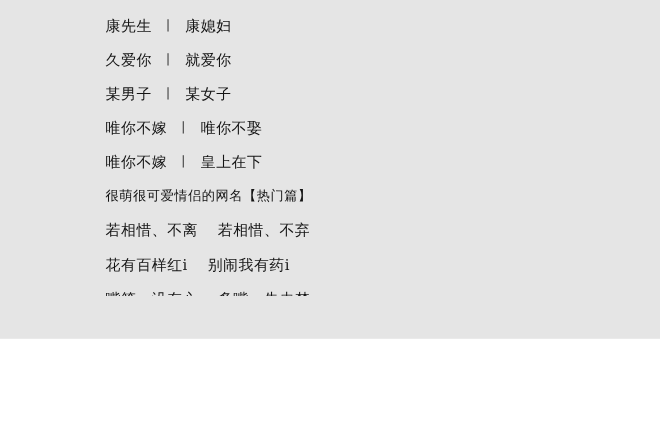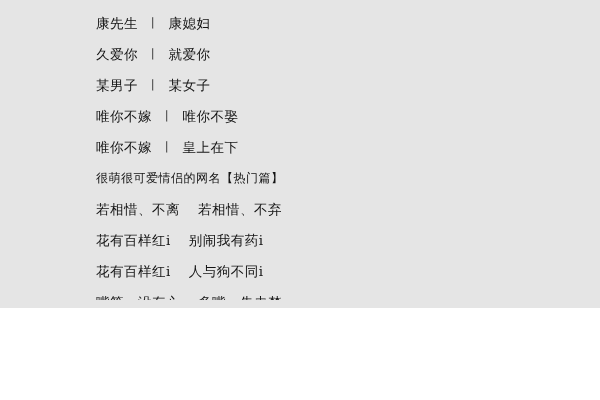--- a/index.html
+++ b/index.html
@@ -93,23 +93,20 @@
     <div class="heading">很萌很可爱情侣的网名【热门篇】</div>
 
     <div class="line">
       <span>若相惜、不离</span><span class="gap"></span><span>若相惜、不弃</span>
     </div>
 
     <div class="line">
       <span>花有百样红ⅰ</span><span class="gap"></span><span>别闹我有药ⅰ</span>
     </div>
 
-    <div class="line">
-      <span>花有百样红ⅰ</span><span class="gap"></span><span>人与狗不同ⅰ</span>
-    </div>
 
 
     <div class="line clipped">
       <span>嘴笨、没存心</span><span class="gap"></span><span>多嘴、失去梦</span>
     </div>
 
   </div>
 </div>
 
 </body></html>

